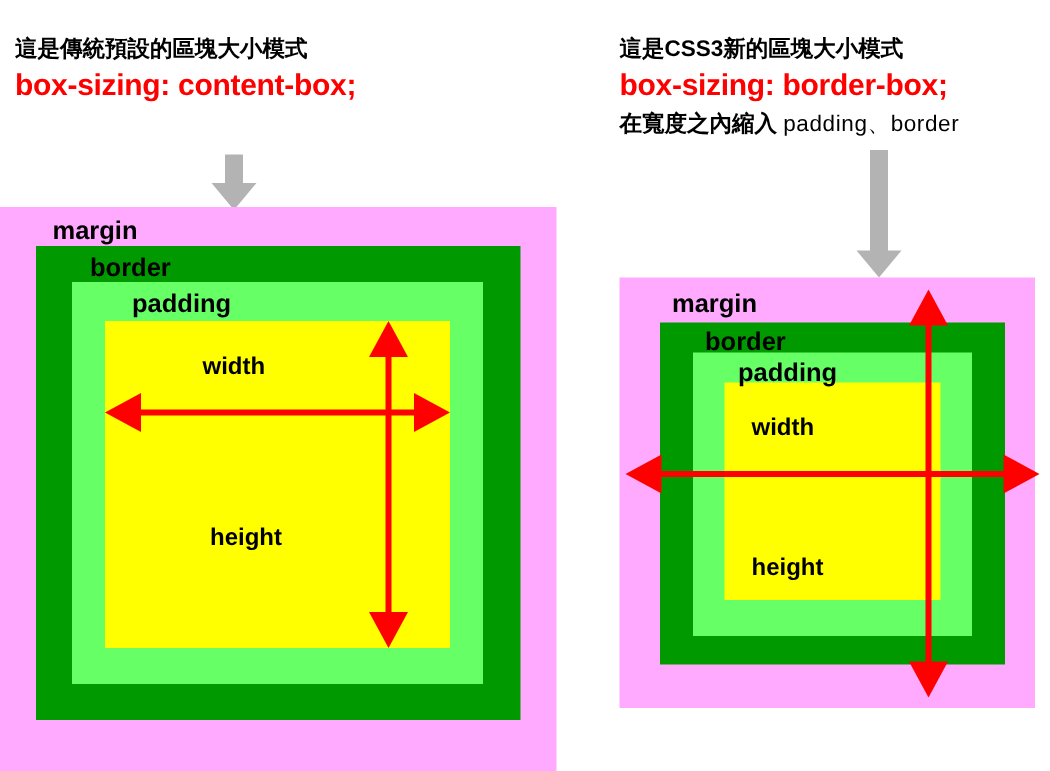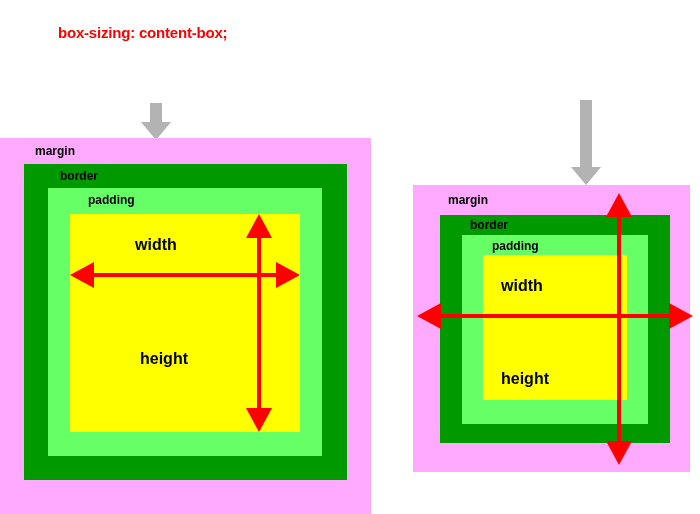--- a/index.html
+++ b/index.html
@@ -21,25 +21,24 @@
     color: #000000;
     line-height: 1.42;
     white-space: nowrap;
   }
   .caption .line1 {
     font-size: 15px;
     font-weight: bold;
     letter-spacing: 0px;
   }
   .caption .line2 {
-    font-size: 15px;
+    font-size: 20px;
     font-weight: bold;
     color: #ff0000;
     letter-spacing: -0.2px;
-    margin-left: 48px;
   }
   .caption .line3 {
     font-size: 15px;
     font-weight: bold;
   }
   .caption .line3 .mono {
     font-weight: normal;
     font-size: 15px;
     letter-spacing: 0.4px;
   }
@@ -86,21 +85,21 @@
     background: #66ff66;
   }
   .layer-content {
     position: absolute;
     background: #ffff00;
   }
 
   .layer-label {
     position: absolute;
     color: #000000;
-    font-size: 12px;
+    font-size: 17px;
     font-weight: bold;
     white-space: nowrap;
     z-index: 6;
   }
 
   
   .arrow-h, .arrow-v { position: absolute; z-index: 5; }
   .arrow-h .line {
     position: absolute;
     left: 0;
@@ -137,24 +136,31 @@
     font-size: 16px;
     font-weight: bold;
     white-space: nowrap;
     z-index: 7;
   }
 </style>
 </head>
 <body>
 
 <div class="caption" id="caption-left">
+  <div class="line1">這是傳統預設的區塊大小模式</div>
   <div class="line2">box-sizing: content-box;</div>
 </div>
 
 <div class="caption" id="caption-right">
+  <div class="line1">這是CSS3新的區塊大小模式</div>
+  <div class="line2">box-sizing: border-box;</div>
+  <div class="line3">
+    <span>在寬度之內縮入</span>
+    <span class="mono">padding、border</span>
+  </div>
 </div>
 
 <div class="grey-arrow" id="grey-arrow-left">
   <div class="shaft"></div>
   <div class="head"></div>
 </div>
 <div class="grey-arrow" id="grey-arrow-right">
   <div class="shaft"></div>
   <div class="head"></div>
 </div>

